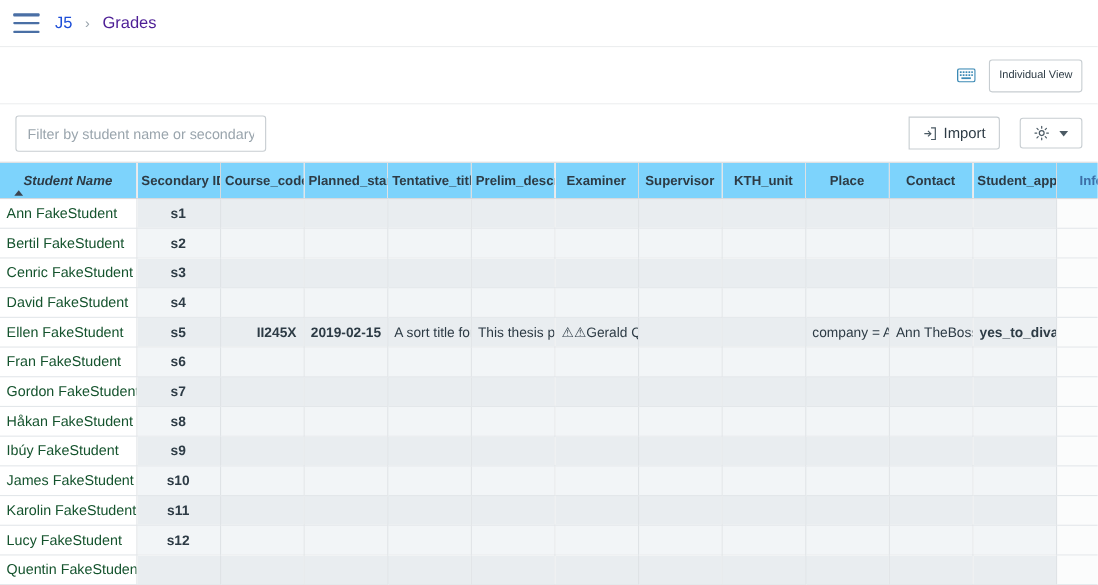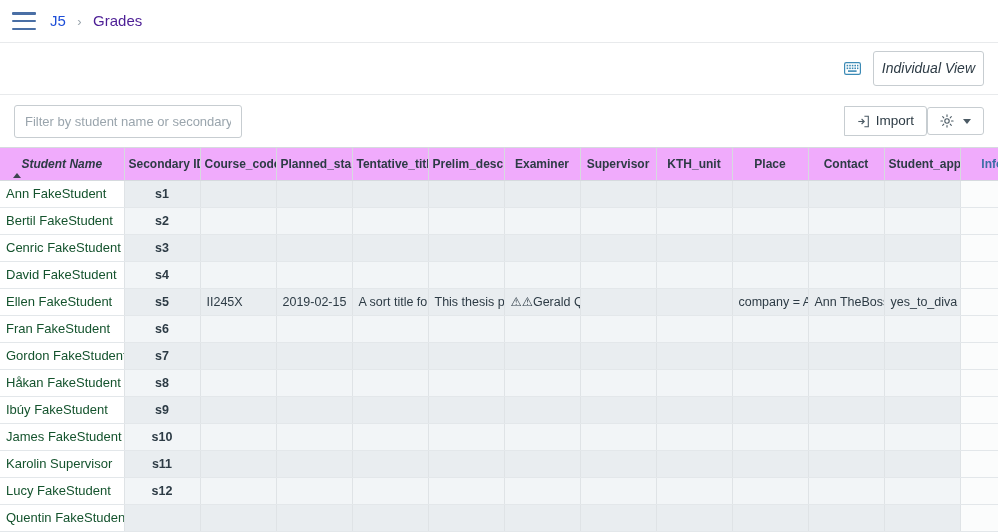--- a/index.html
+++ b/index.html
@@ -84,23 +84,22 @@
     border-radius: 3px;
     padding: 6px 12px;
     cursor: pointer;
     display: inline-flex;
     align-items: center;
     gap: 6px;
     line-height: 1.2;
     white-space: nowrap;
   }
   .btn-individual {
-    font-size: 14px;
+    font-size: 10px;
     padding: 8px 8px;
-    font-style: italic;
   }
 
   
   .action-bar {
     height: 52px;
     display: flex;
     align-items: center;
     justify-content: space-between;
     padding: 0 14px 0 14px;
     box-sizing: border-box;
@@ -115,21 +114,21 @@
     border: 1px solid #c7cdd1;
     border-radius: 3px;
     outline: none;
     background: #ffffff;
     box-sizing: content-box;
   }
   .filter-input::placeholder { color: #9aa5ad; }
   .action-right {
     display: flex;
     align-items: center;
-    gap: 0;
+    gap: 18px;
   }
   .btn-group {
     display: inline-flex;
   }
   .btn-group .btn {
     border-radius: 0;
     margin-left: -1px;
   }
   .btn-group .btn:first-child {
     border-radius: 3px 0 0 3px;
@@ -154,21 +153,21 @@
     overflow: hidden;
     width: 998px;
   }
   table.grades {
     border-collapse: collapse;
     table-layout: fixed;
     width: 1030px;  
     font-size: 12.5px;
   }
   table.grades th {
-    background: #f0abfc;
+    background: #7dd3fc;
     border-right: 1px solid #d6dade;
     border-bottom: 1px solid #d6dade;
     font-weight: bold;
     font-size: 12px;
     color: #2d3b45;
     height: 32px;
     padding: 0 4px;
     text-align: center;
     vertical-align: middle;
     overflow: hidden;
@@ -218,21 +217,21 @@
     cursor: pointer;
   }
   td.id-cell {
     text-align: center;
     vertical-align: bottom;
     padding-bottom: 3px;
     font-size: 12px;
     color: #3c4550;
     font-weight: bold;
   }
-  td.center { text-align: left; }
+  td.center { text-align: right; font-weight: bold; }
   td.last-col { background: #fbfcfc !important; border-right: none; }
 </style>
 </head>
 <body>
 
 <div class="breadcrumb-bar">
   <div class="hamburger">
     <span></span>
     <span></span>
     <span></span>
@@ -473,21 +472,21 @@
           <td></td>
           <td></td>
           <td></td>
           <td></td>
           <td></td>
           <td></td>
           <td class="center"></td>
           <td class="last-col"></td>
         </tr>
         <tr>
-          <td class="name-cell"><a href="#">Karolin Supervisor</a></td>
+          <td class="name-cell"><a href="#">Karolin FakeStudent</a></td>
           <td class="id-cell">s11</td>
           <td class="center"></td>
           <td class="center"></td>
           <td></td>
           <td></td>
           <td></td>
           <td></td>
           <td></td>
           <td></td>
           <td></td>

